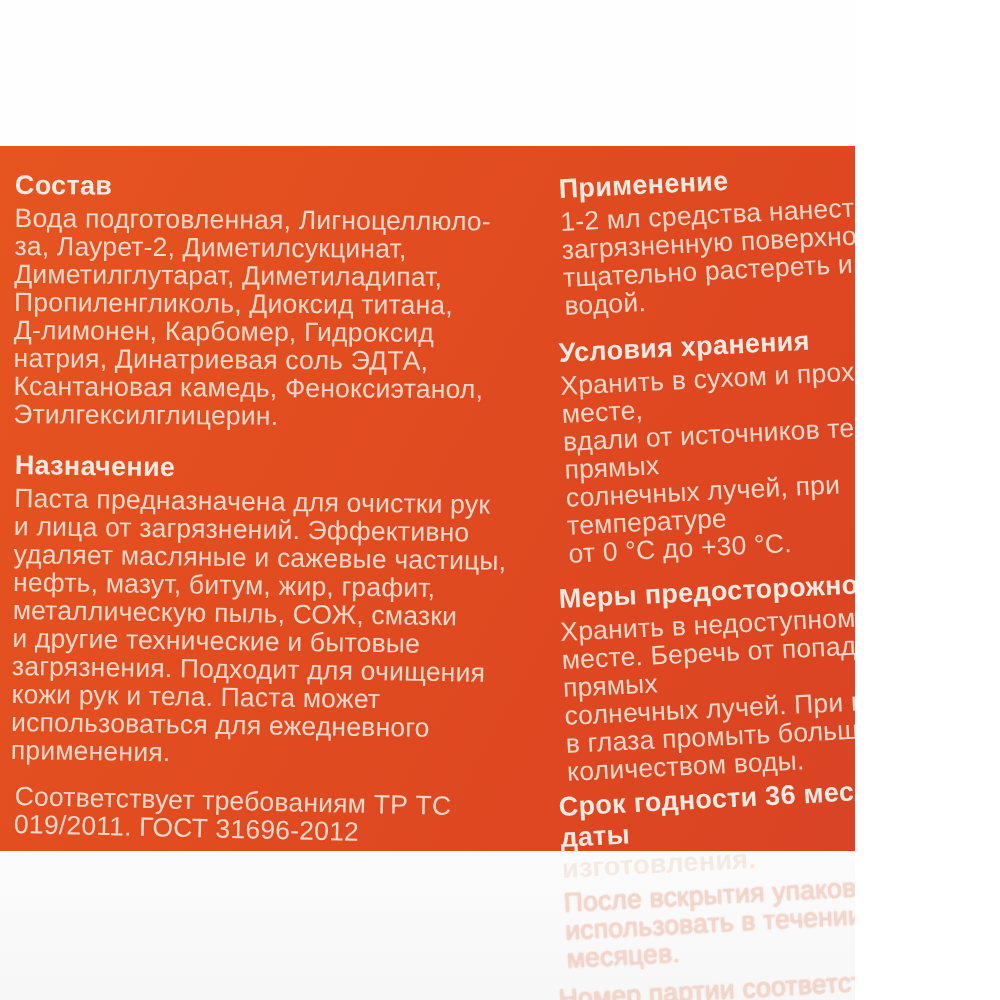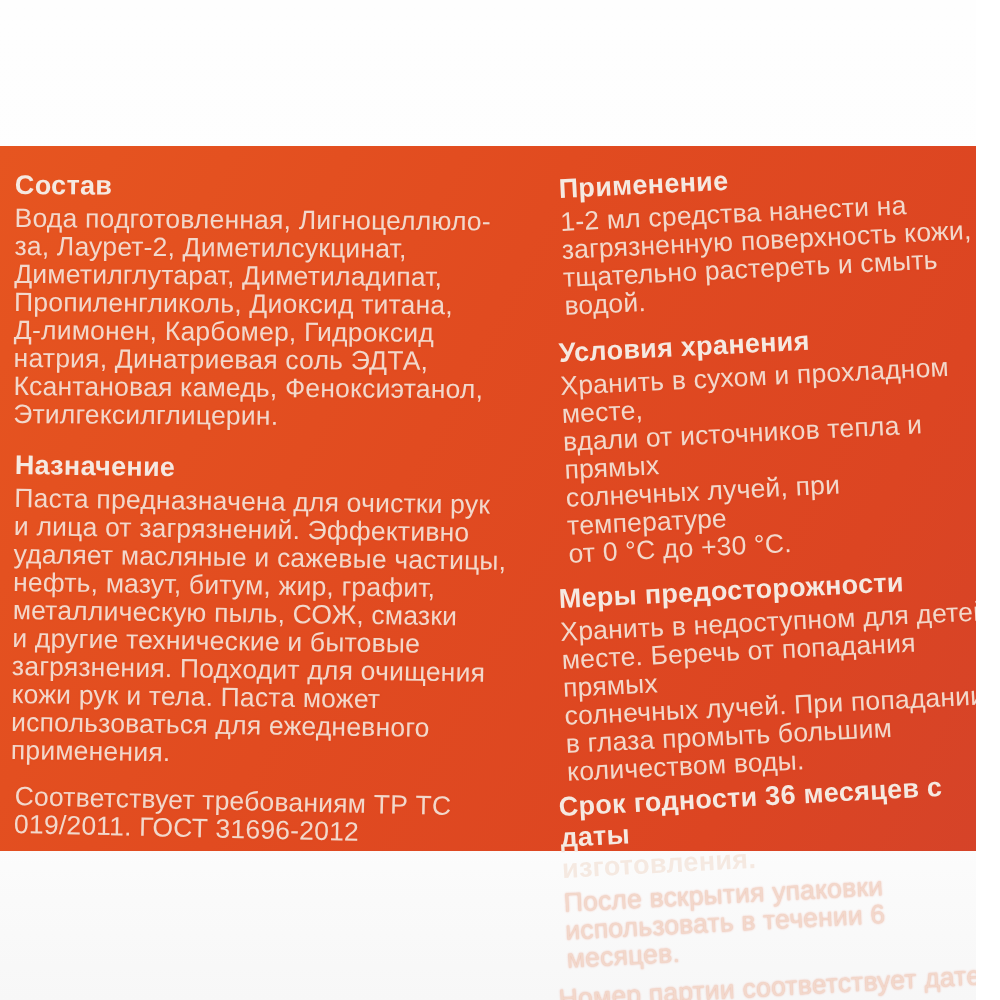--- a/index.html
+++ b/index.html
@@ -2,21 +2,21 @@
 <html lang="ru"><head>
 <meta charset="utf-8">
 <style>
   html, body {
     margin: 0;
     padding: 0;
     background: #ffffff;
   }
   .photo {
     position: relative;
-    width: 976px;
+    width: 855px;
     height: 1000px;
     overflow: hidden;
     background: linear-gradient(180deg, #fefefe 0%, #fdfdfd 80%, #f7f7f7 100%);
     font-family: "Liberation Sans", "DejaVu Sans", sans-serif;
   }
   .label {
     position: absolute;
     left: 0;
     top: 146px;
     width: 1000px;

